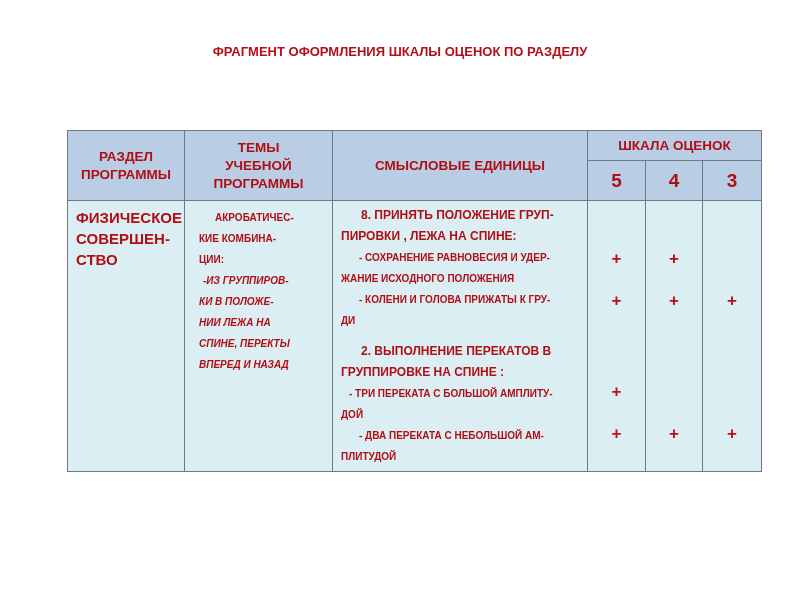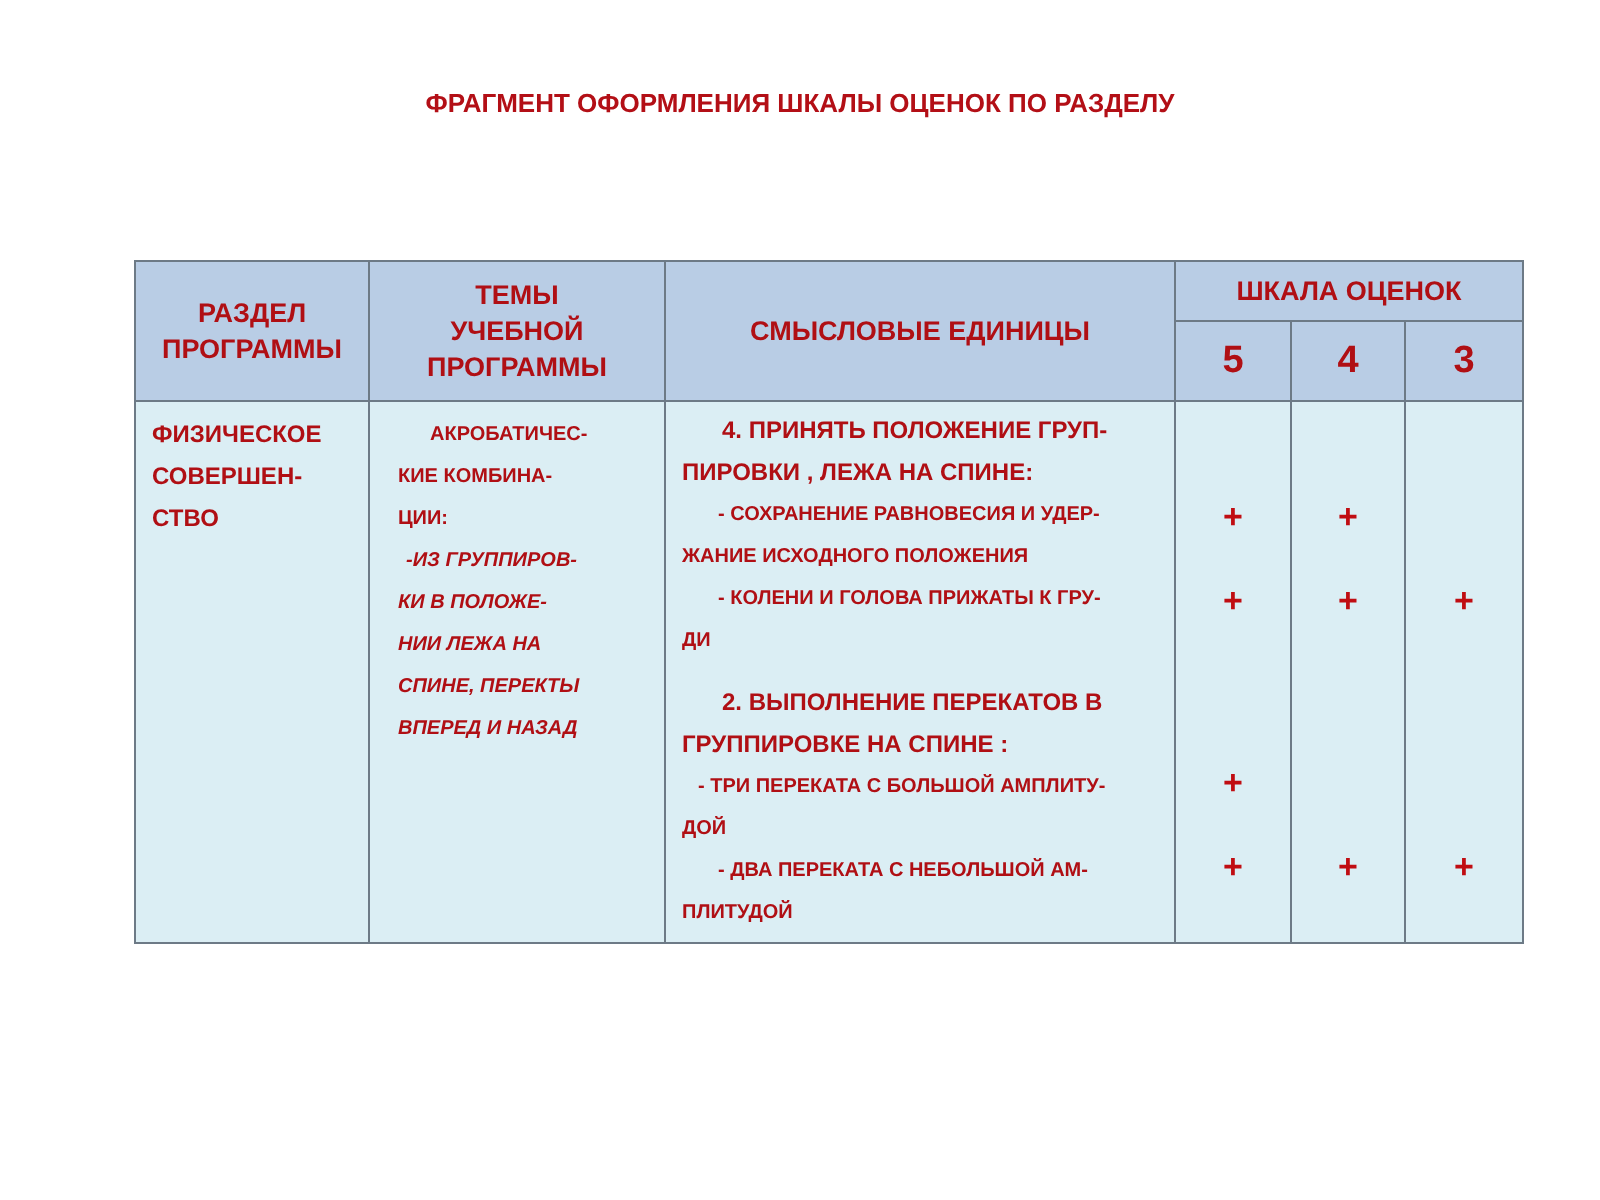--- a/index.html
+++ b/index.html
@@ -15,21 +15,21 @@
       position: absolute; left: 67px; top: 130px; width: 694px; height: 306px;
       border-collapse: collapse; table-layout: fixed;
     }
     .grid td, .grid th {
       border: 1.5px solid #6d7a86; padding: 0; vertical-align: middle;
       color: #b00f14; font-weight: bold;
     }
     .grid thead th { background: #b9cde5; text-align: center; font-size: 13.5px; line-height: 18px; }
     .grid th.grade { font-size: 19px; }
     .grid tbody td { background: #dbeef4; vertical-align: top; }
-    .cell-text { font-size: 12px; line-height: 21px; padding: 6px 8px; }
+    .cell-text { font-size: 15px; line-height: 21px; padding: 6px 8px; }
     .topic { font-size: 10px; line-height: 21px; padding: 6px 8px 6px 14px; }
     .topic .italic { font-style: italic; }
     .units { padding: 4px 6px 4px 8px; }
     .units .main { font-size: 12px; line-height: 21px; }
     .units .sub { font-size: 10px; line-height: 21px; }
     .indent1 { padding-left: 18px; }
     .indent2 { padding-left: 8px; }
     .gap { height: 10px; }
     .grade-col { position: relative; }
     .plus {
@@ -82,21 +82,21 @@
           <div>ЦИИ:</div>
           <div class="italic" style="padding-left:4px">-ИЗ ГРУППИРОВ-</div>
           <div class="italic">КИ В ПОЛОЖЕ-</div>
           <div class="italic">НИИ ЛЕЖА НА</div>
           <div class="italic">СПИНЕ, ПЕРЕКТЫ</div>
           <div class="italic">ВПЕРЕД И НАЗАД</div>
         </div>
       </td>
       <td>
         <div class="units">
-          <div class="main" style="padding-left:20px">4. ПРИНЯТЬ ПОЛОЖЕНИЕ ГРУП-</div>
+          <div class="main" style="padding-left:20px">8. ПРИНЯТЬ ПОЛОЖЕНИЕ ГРУП-</div>
           <div class="main">ПИРОВКИ , ЛЕЖА НА СПИНЕ:</div>
           <div class="sub indent1">- СОХРАНЕНИЕ РАВНОВЕСИЯ И УДЕР-</div>
           <div class="sub">ЖАНИЕ ИСХОДНОГО  ПОЛОЖЕНИЯ</div>
           <div class="sub indent1">- КОЛЕНИ И ГОЛОВА ПРИЖАТЫ К ГРУ-</div>
           <div class="sub">ДИ</div>
           <div class="gap"></div>
           <div class="main" style="padding-left:20px">2. ВЫПОЛНЕНИЕ ПЕРЕКАТОВ В</div>
           <div class="main">ГРУППИРОВКЕ НА СПИНЕ :</div>
           <div class="sub indent2">- ТРИ ПЕРЕКАТА С БОЛЬШОЙ АМПЛИТУ-</div>
           <div class="sub">ДОЙ</div>

